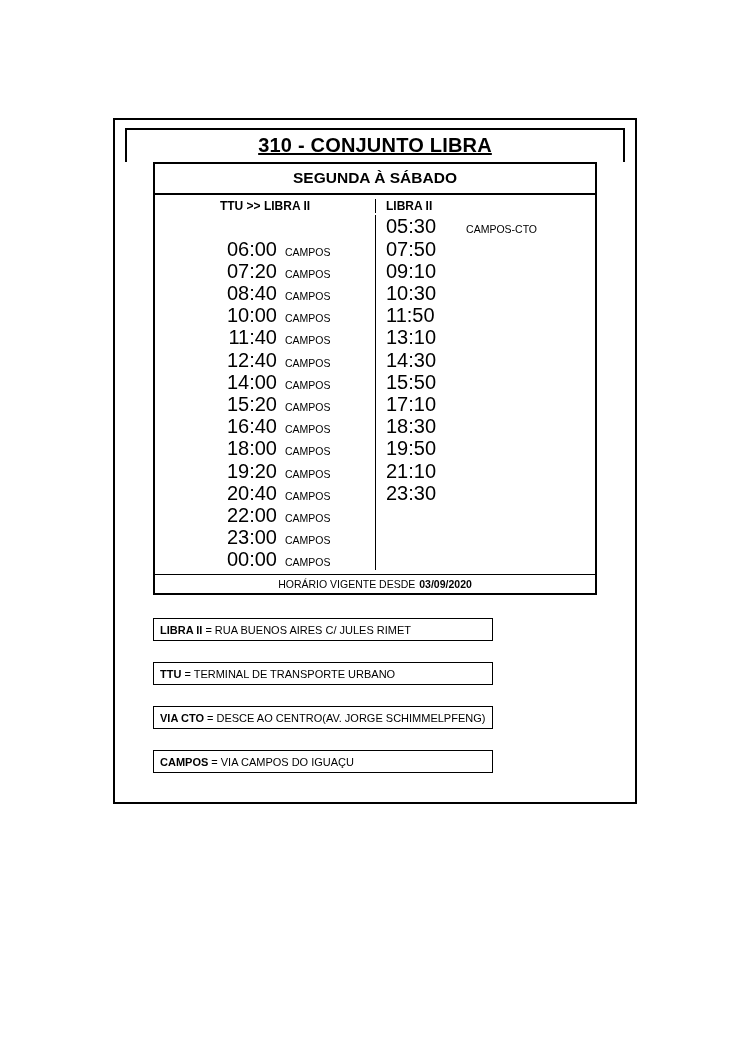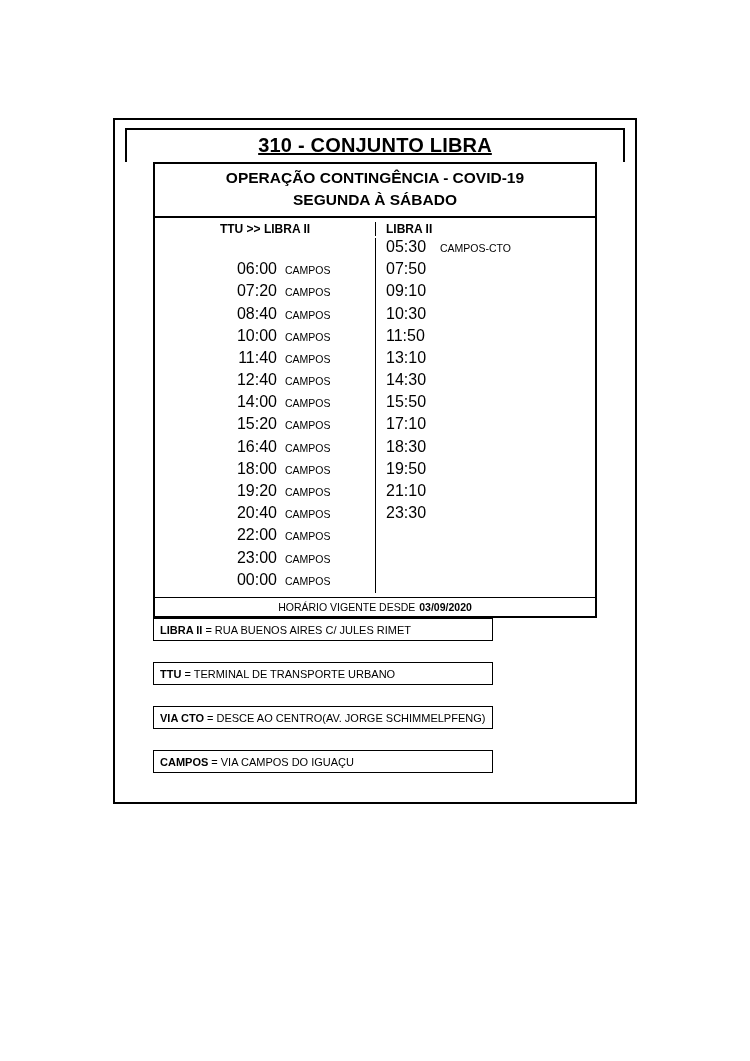--- a/index.html
+++ b/index.html
@@ -102,21 +102,21 @@
   .row {
     height: 22.2px;
     display: flex;
     align-items: baseline;
   }
   .col-left .row {
     justify-content: flex-end;
     padding-right: 0;
   }
   .time {
-    font-size: 16px;
+    font-size: 20px;
     font-weight: normal;
     white-space: nowrap;
   }
   .note {
     font-size: 10.5px;
     margin-left: 8px;
     white-space: nowrap;
   }
   .col-left .time {
     text-align: left;
@@ -124,21 +124,21 @@
   }
   .col-left .note {
     width: 90px;
     text-align: left;
   }
   .col-right .time {
     display: inline-block;
     min-width: 50px;
   }
   .col-right .note {
-    margin-left: 4px;
+    margin-left: 30px;
   }
   .row.empty .time { visibility: hidden; }
 
   .footer-bar {
     border-top: 1.5px solid #000;
     text-align: center;
     font-size: 10.5px;
     padding: 3px 0 3px 0;
     white-space: nowrap;
   }
@@ -175,21 +175,20 @@
 </head>
 <body>
 
 <div class="outer-frame">
 
   <div class="schedule-card">
 
     <div class="title-bar">310 - CONJUNTO LIBRA</div>
 
     <div class="subtitle-box">
-      <div>OPERAÇÃO CONTINGÊNCIA - COVID-19</div>
       <div>SEGUNDA À SÁBADO</div>
     </div>
 
     <div class="table-box">
 
       <div class="col-headers">
         <div class="left-head">TTU &gt;&gt; LIBRA II</div>
         <div class="right-head">LIBRA II</div>
       </div>
 

